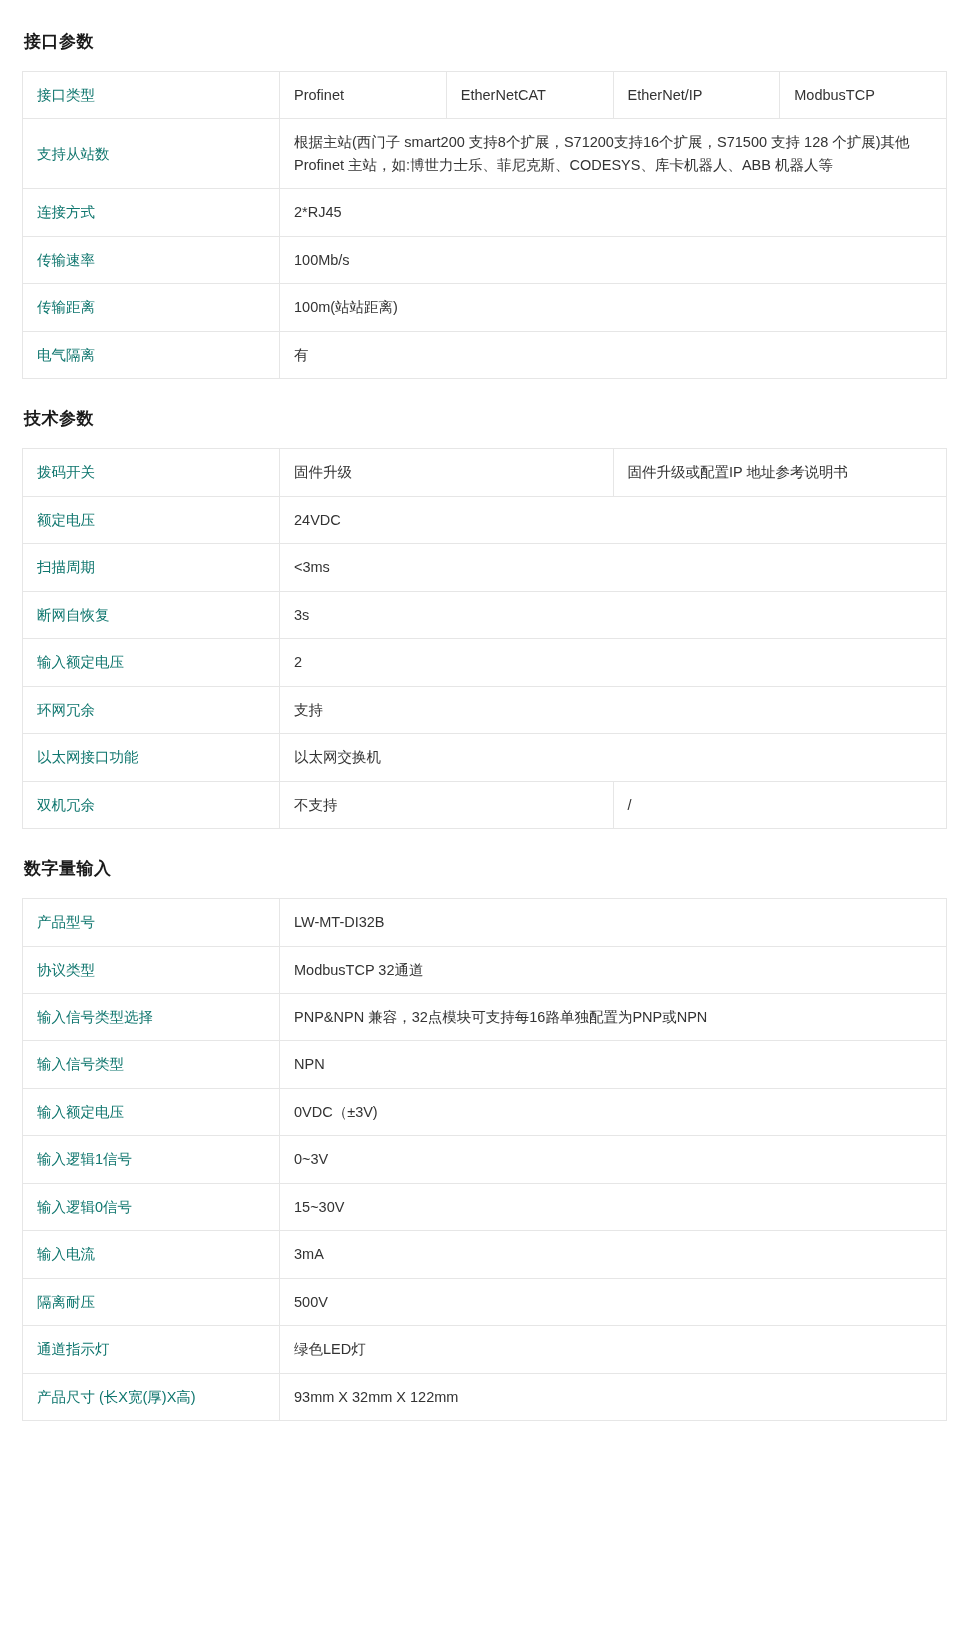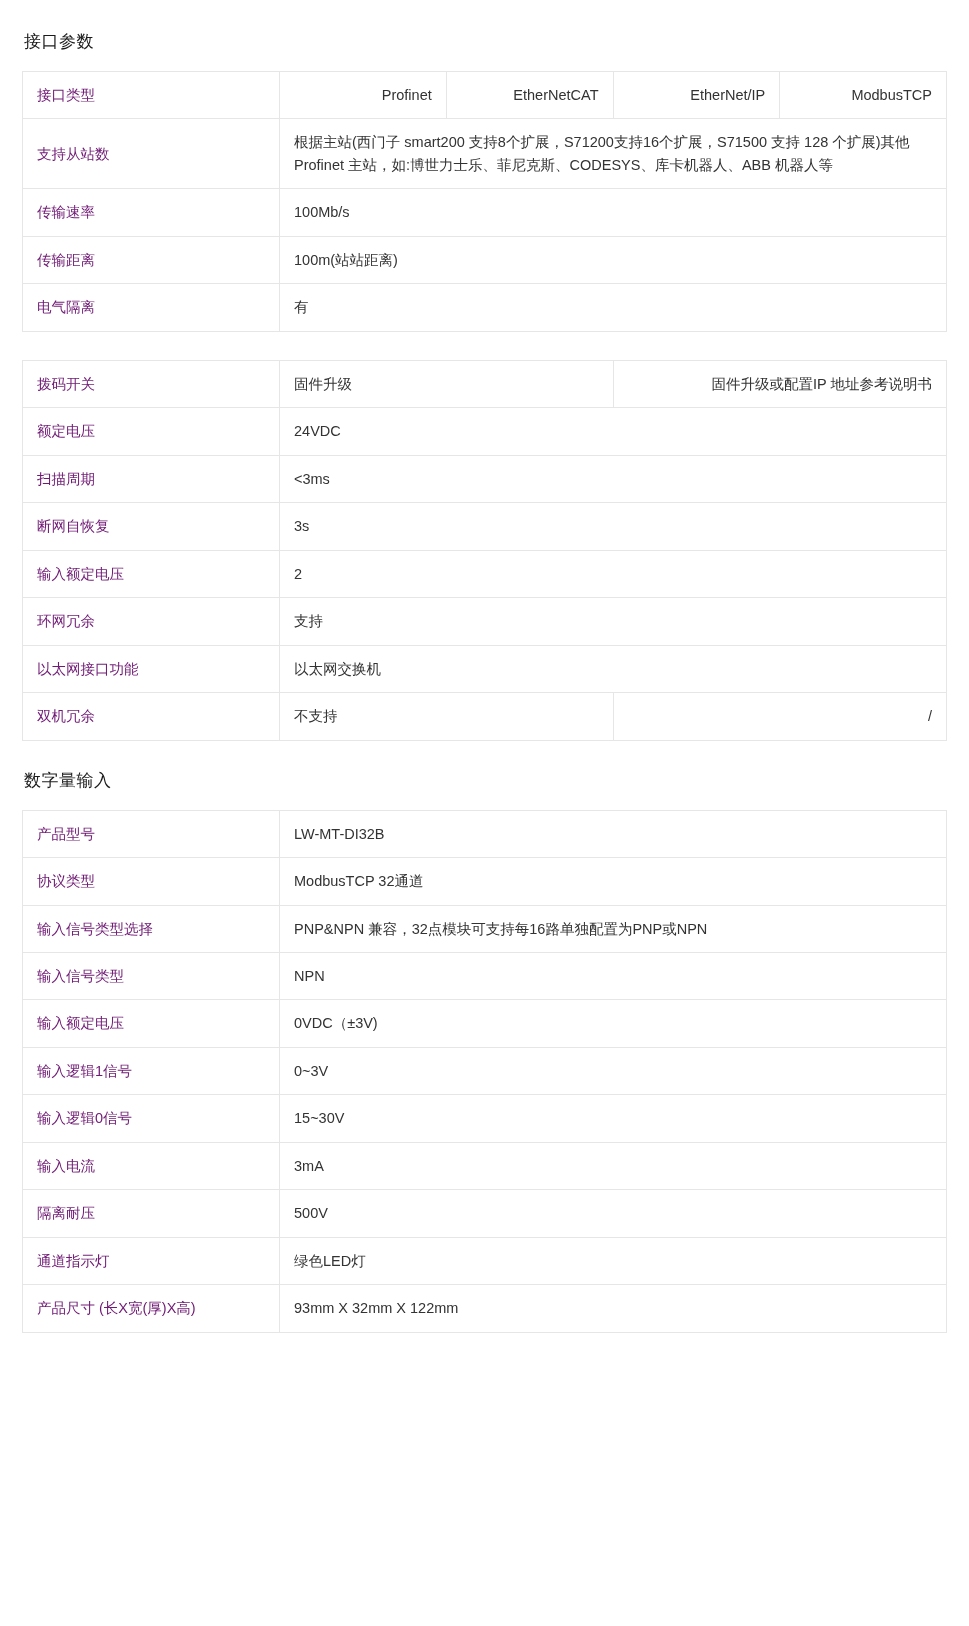--- a/index.html
+++ b/index.html
@@ -17,48 +17,48 @@
   .page {
     width: 969px;
     box-sizing: border-box;
     padding: 30px 22px 40px 22px;
   }
   .section {
     margin-bottom: 28px;
   }
   .section-title {
     font-size: 17px;
-    font-weight: normal;
+    font-weight: bold;
     color: #1a1a1a;
     margin: 0 0 18px 2px;
     letter-spacing: 0.5px;
   }
   table.spec {
     width: 925px;
     border-collapse: collapse;
     table-layout: fixed;
     font-size: 14.5px;
     color: #333333;
   }
   table.spec td {
     border: 1px solid #e6e6e6;
     padding: 12px 14px;
     vertical-align: middle;
     line-height: 1.55;
   }
   td.label {
     width: 228px;
     padding-left: 22px;
-    color: #701a75;
+    color: #0f766e;
   }
   td.value {
     color: #333333;
   }
   td.center {
-    text-align: right;
+    text-align: left;
   }
   .section-title.gap-top {
     margin-top: 6px;
   }
   .multi-line {
     line-height: 1.65;
   }
 </style>
 </head>
 <body>
@@ -74,36 +74,41 @@
           <td class="value center">Profinet</td>
           <td class="value center">EtherNetCAT</td>
           <td class="value center">EtherNet/IP</td>
           <td class="value center">ModbusTCP</td>
         </tr>
         <tr>
           <td class="label">支持从站数</td>
           <td class="value multi-line" colspan="4">根据主站(西门子 smart200 支持8个扩展，S71200支持16个扩展，S71500 支持 128 个扩展)其他 Profinet 主站，如:博世力士乐、菲尼克斯、CODESYS、库卡机器人、ABB 机器人等</td>
         </tr>
         <tr>
+          <td class="label">连接方式</td>
+          <td class="value" colspan="4">2*RJ45</td>
+        </tr>
+        <tr>
           <td class="label">传输速率</td>
           <td class="value" colspan="4">100Mb/s</td>
         </tr>
         <tr>
           <td class="label">传输距离</td>
           <td class="value" colspan="4">100m(站站距离)</td>
         </tr>
         <tr>
           <td class="label">电气隔离</td>
           <td class="value" colspan="4">有</td>
         </tr>
       </tbody>
     </table>
   </div>
 
   <div class="section">
+    <h2 class="section-title gap-top">技术参数</h2>
     <table class="spec">
       <tbody>
         <tr>
           <td class="label">拨码开关</td>
           <td class="value" colspan="2">固件升级</td>
           <td class="value center" colspan="2">固件升级或配置IP 地址参考说明书</td>
         </tr>
         <tr>
           <td class="label">额定电压</td>
           <td class="value" colspan="4">24VDC</td>

